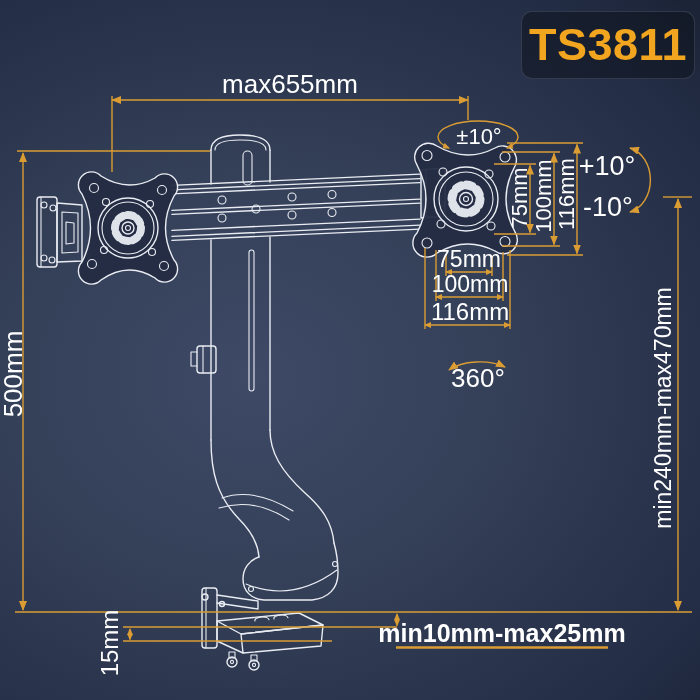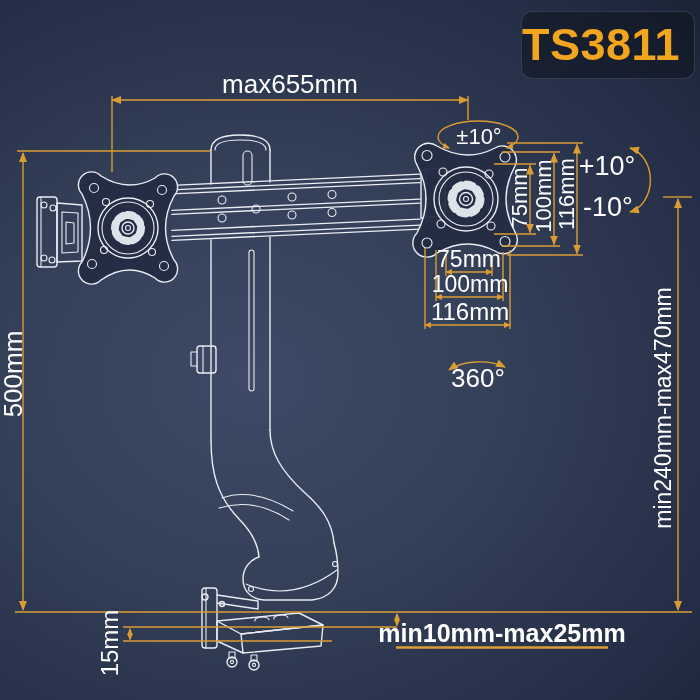--- a/index.html
+++ b/index.html
@@ -7,21 +7,21 @@
     width:700px;height:700px;overflow:hidden;position:relative;
     background:radial-gradient(900px 760px at 36% 54%,
       #3e4a66 0%, #344058 28%, #232d45 58%, #131927 82%, #0a0e18 100%);
     font-family:"Liberation Sans", sans-serif;
   }
   #scene{position:absolute;left:0;top:0;}
   .badge{
     position:absolute;left:521px;top:11px;width:172px;height:66px;
     border-radius:11px;background:rgba(9,13,21,.45);
     border:1.5px solid rgba(95,105,125,.38);
-    display:flex;align-items:center;
+    display:flex;align-items:center;justify-content:center;
   }
   .badge span{
     font-family:"Liberation Sans", sans-serif;
     font-weight:800;font-size:45px;letter-spacing:.5px;color:#F2A51E;
   }
   svg text{fill:#ffffff;font-family:"Liberation Sans", sans-serif;}
   .art{stroke:#E9ECF2;fill:none;stroke-width:1.4;stroke-linecap:round;stroke-linejoin:round;}
   .thin{stroke-width:1.1;}
   .dim{stroke:#DA9C33;fill:none;stroke-width:1.4;stroke-linecap:butt;}
   .plate{fill:rgba(36,44,67,.95);}

